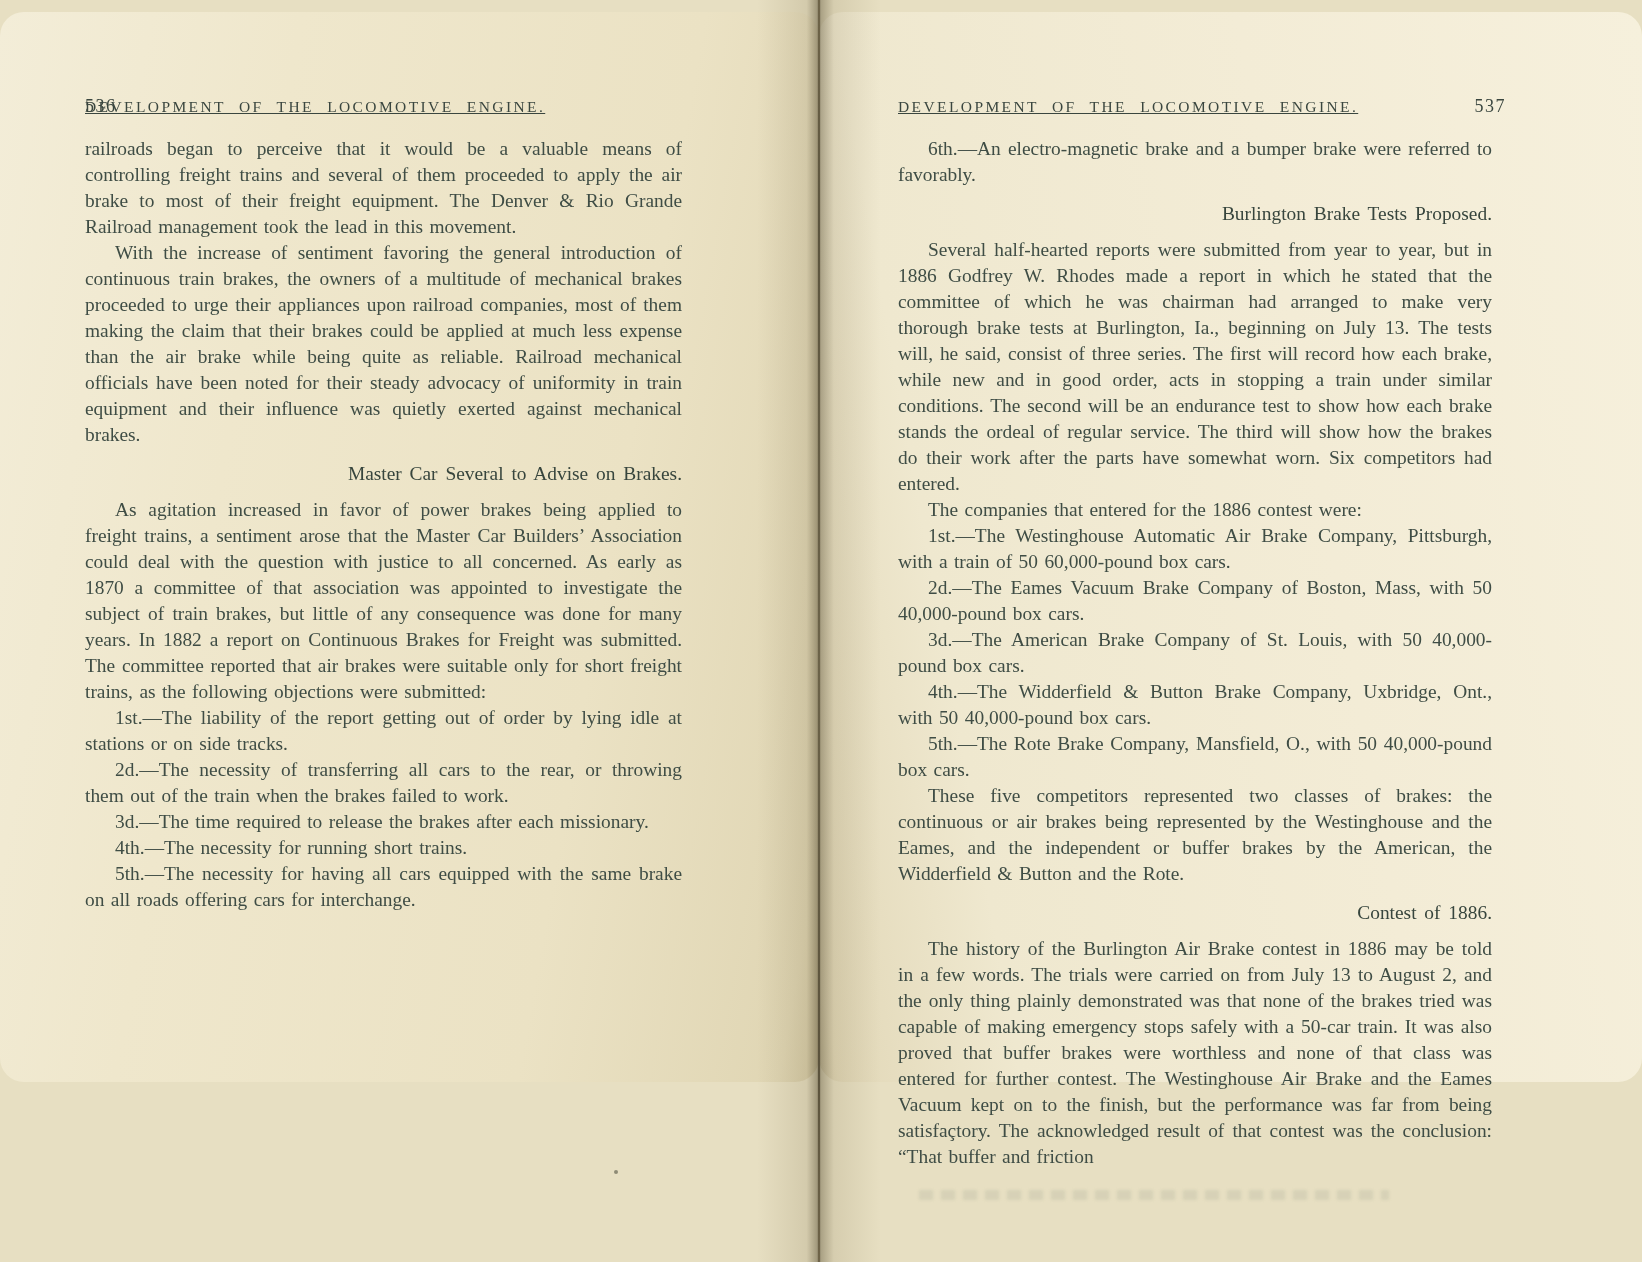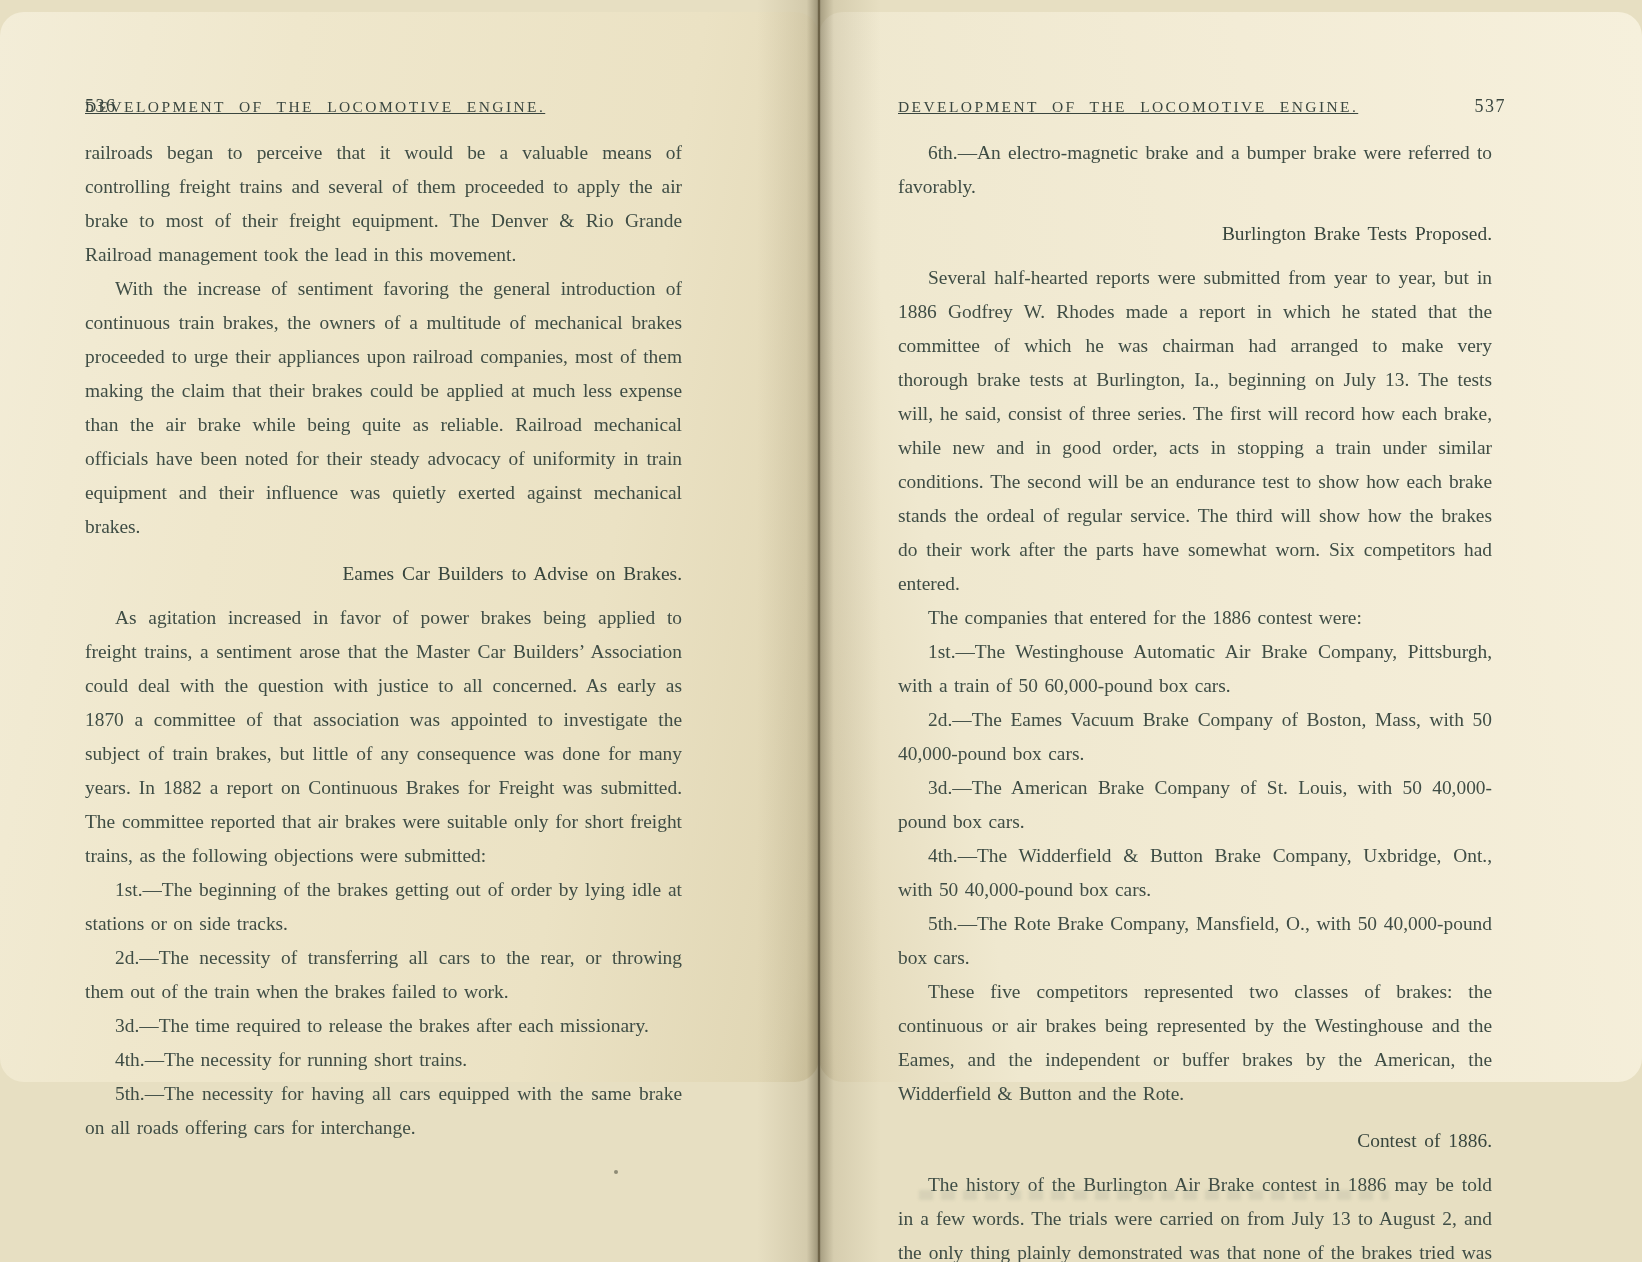--- a/index.html
+++ b/index.html
@@ -50,21 +50,21 @@
   .pagenum{
     position:absolute;top:-2px;
     font-size:18px;letter-spacing:1.5px;color:#3a463f;
   }
   .pagenum-left{left:0;}
   .pagenum-right{right:-14px;}
 
   .page-body{
     position:absolute;top:124px;
     color:#3f4d45;
-    font-size:19.4px;line-height:34px;
+    font-size:19.4px;line-height:26px;
     text-align:justify;
     word-spacing:1.6px;
   }
   .pb-left{left:85px;width:597px;}
   .pb-right{left:79px;width:594px;}
 
   .para{margin:0;text-indent:30px;}
   .para.noindent{text-indent:0;}
   .section-heading{
     margin:13px 0 10px 0;
@@ -90,23 +90,23 @@
 <div class="spread">
 
   <div class="page page-left">
     <div class="running-head rh-left">
       <span class="pagenum pagenum-left">536</span>
       <span class="rh-title">DEVELOPMENT OF THE LOCOMOTIVE ENGINE.</span>
     </div>
     <div class="page-body pb-left">
       <p class="para noindent">railroads began to perceive that it would be a valuable means of controlling freight trains and several of them proceeded to apply the air brake to most of their freight equipment. The Denver &amp; Rio Grande Railroad management took the lead in this movement.</p>
       <p class="para">With the increase of sentiment favoring the general introduction of continuous train brakes, the owners of a multitude of mechanical brakes proceeded to urge their appliances upon railroad companies, most of them making the claim that their brakes could be applied at much less expense than the air brake while being quite as reliable. Railroad mechanical officials have been noted for their steady advocacy of uniformity in train equipment and their influence was quietly exerted against mechanical brakes.</p>
-      <p class="para section-heading">Eames Car Builders to Advise on Brakes.</p>
+      <p class="para section-heading">Master Car Several to Advise on Brakes.</p>
       <p class="para">As agitation increased in favor of power brakes being applied to freight trains, a sentiment arose that the Master Car Builders’ Association could deal with the question with justice to all concerned. As early as 1870 a committee of that association was appointed to investigate the subject of train brakes, but little of any consequence was done for many years. In 1882 a report on Continuous Brakes for Freight was submitted. The committee reported that air brakes were suitable only for short freight trains, as the following objections were submitted:</p>
-      <p class="para">1st.—The beginning of the brakes getting out of order by lying idle at stations or on side tracks.</p>
+      <p class="para">1st.—The liability of the report getting out of order by lying idle at stations or on side tracks.</p>
       <p class="para">2d.—The necessity of transferring all cars to the rear, or throwing them out of the train when the brakes failed to work.</p>
       <p class="para">3d.—The time required to release the brakes after each missionary.</p>
       <p class="para">4th.—The necessity for running short trains.</p>
       <p class="para">5th.—The necessity for having all cars equipped with the same brake on all roads offering cars for interchange.</p>
     </div>
     <div class="speck"></div>
   </div>
 
   <div class="page page-right">
     <div class="running-head rh-right">

